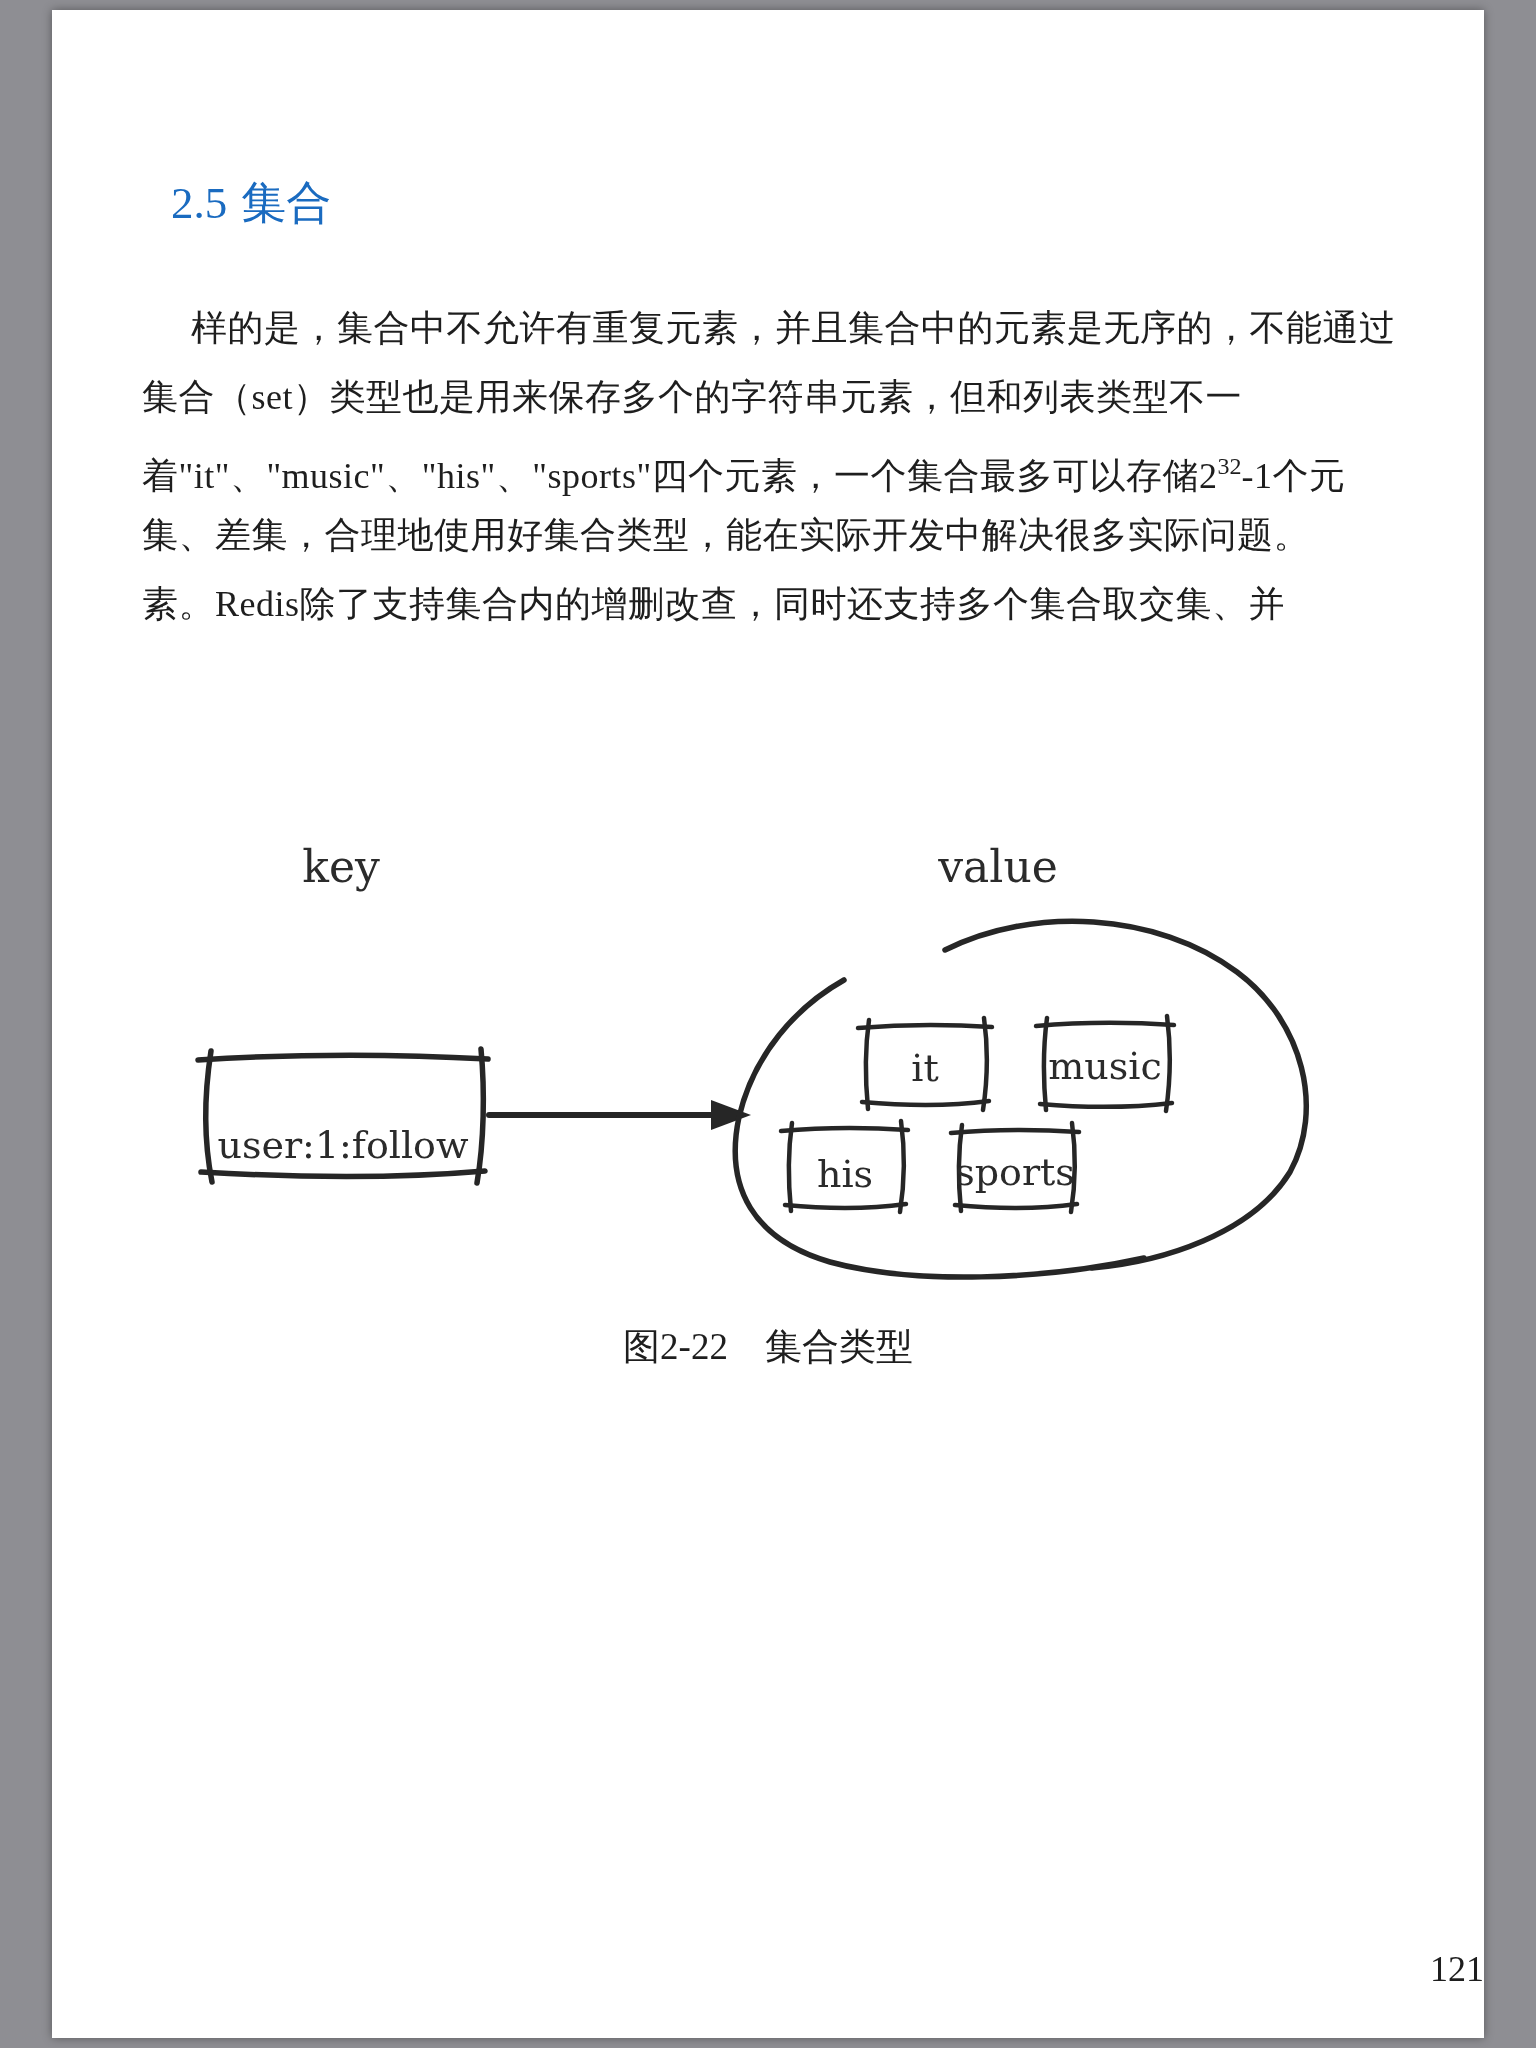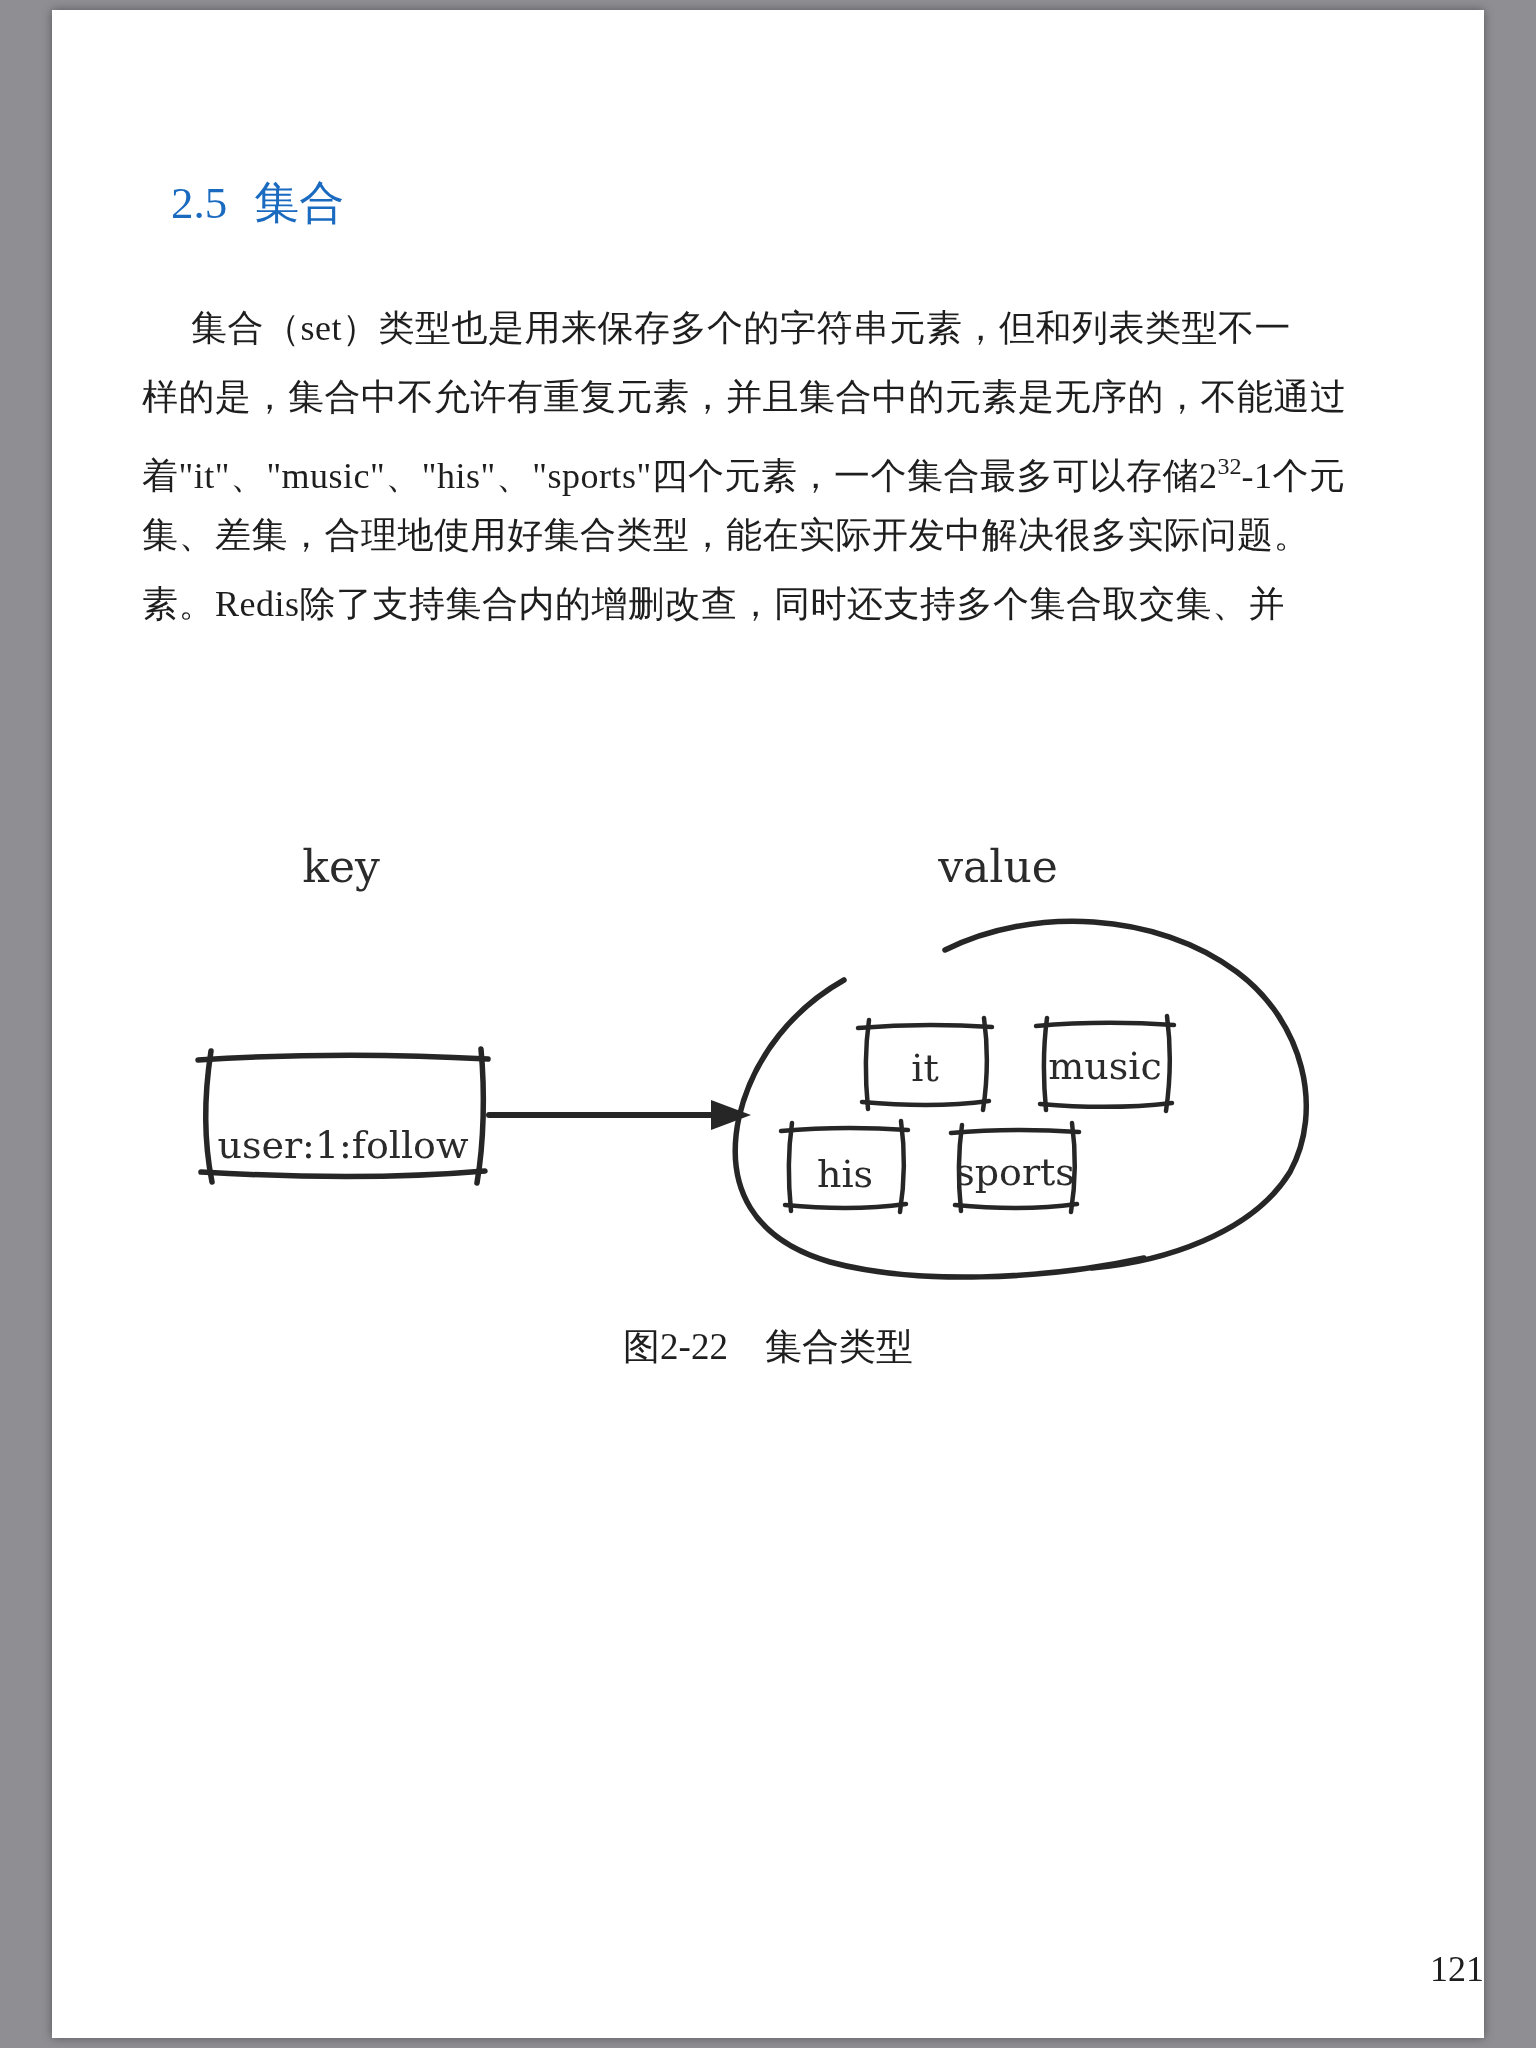--- a/index.html
+++ b/index.html
@@ -18,21 +18,21 @@
     width: 1432px;
     height: 2028px;
     background: #ffffff;
     box-shadow: 0 0 9px rgba(0,0,0,0.38);
   }
   .heading {
     position: absolute;
     left: 119px;
     top: 168px;
     display: flex;
-    gap: 27px;
+    gap: 14px;
     font-size: 45px;
     line-height: 50px;
     color: #1A6BC0;
   }
   .para {
     position: absolute;
     left: 90px;
     top: 284px;
     width: 1204px;
     font-size: 36px;
@@ -80,22 +80,22 @@
 <body>
 
 <div class="paper">
 
   <div class="heading">
     <span>2.5</span>
     <span>集合</span>
   </div>
 
   <div class="para">
+      <div class="line"><span>样的是，集合中不允许有重复元素，并且集合中的元素是无序的，不能通过</span></div>
       <div class="line"><span>集合（set）类型也是用来保存多个的字符串元素，但和列表类型不一</span></div>
-      <div class="line"><span>样的是，集合中不允许有重复元素，并且集合中的元素是无序的，不能通过</span></div>
       <div class="line"><span>着"it"、"music"、"his"、"sports"四个元素，一个集合最多可以存储2</span><span class="sup">32</span><span>-1个元</span></div>
       <div class="line"><span>集、差集，合理地使用好集合类型，能在实际开发中解决很多实际问题。</span></div>
       <div class="line"><span>素。Redis除了支持集合内的增删改查，同时还支持多个集合取交集、并</span></div>
     </div>
 
   <svg class="figure-svg" viewBox="0 0 1432 560" xmlns="http://www.w3.org/2000/svg">
 
     <text class="dlabel" x="289" y="72" font-size="44" text-anchor="middle">key</text>
     <text class="dlabel" x="946" y="72" font-size="44" text-anchor="middle">value</text>
 

